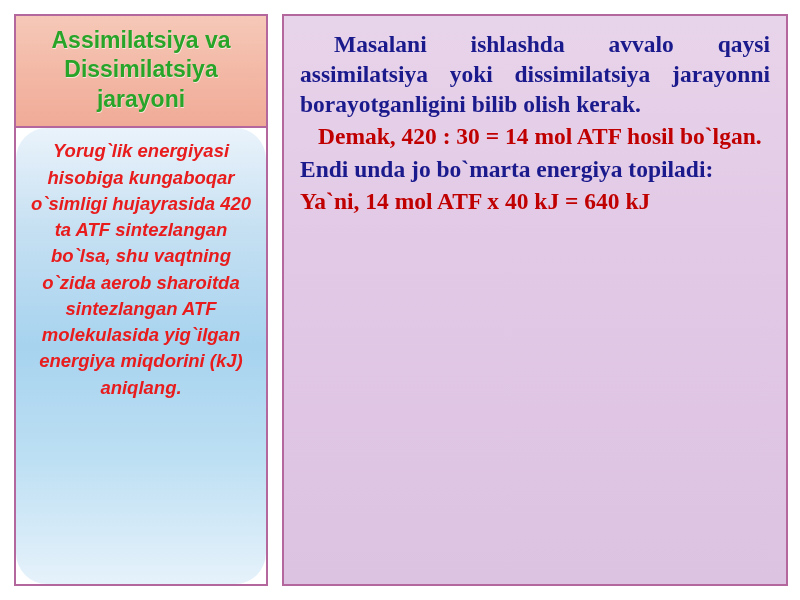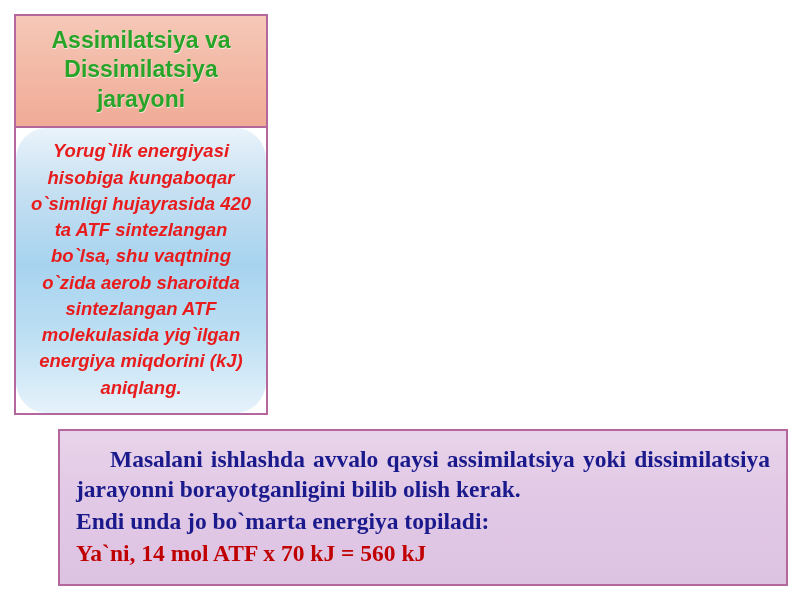--- a/index.html
+++ b/index.html
@@ -15,21 +15,20 @@
   }
   .slide {
     position: relative;
     width: 800px;
     height: 600px;
     box-sizing: border-box;
     padding: 14px 12px 14px 14px;
     display: flex;
     gap: 14px;
     background: #ffffff;
-    flex-direction: column;
   }
 
   
   .left-col {
     width: 254px;
     flex: 0 0 254px;
     display: flex;
     flex-direction: column;
     border: 2px solid #b3679c;
     box-sizing: border-box;
@@ -71,21 +70,20 @@
   }
 
   
   .right-col {
     flex: 1 1 auto;
     border: 2px solid #b3679c;
     box-sizing: border-box;
     background: linear-gradient(to bottom, #e8d4ea 0%, #e2c9e6 40%, #ddc3e2 100%);
     padding: 14px 16px 24px 16px;
     overflow: hidden;
-    margin-left: 44px;
   }
   .right-col p {
     margin: 0 0 2px 0;
     font-family: "Liberation Serif", serif;
     font-weight: bold;
     font-size: 23.5px;
     line-height: 1.27;
     color: #1a1a8c;
     text-align: justify;
     text-justify: inter-word;
@@ -112,17 +110,18 @@
     <div class="title-box">
       <span class="title-text">Assimilatsiya va Dissimilatsiya jarayoni</span>
     </div>
     <div class="task-box">
       <span class="task-text">Yorug`lik energiyasi hisobiga kungaboqar o`simligi hujayrasida 420 ta ATF sintezlangan bo`lsa, shu vaqtning o`zida aerob sharoitda sintezlangan ATF molekulasida yig`ilgan energiya miqdorini (kJ) aniqlang.</span>
     </div>
   </div>
 
   <div class="right-col">
     <p class="indent">Masalani ishlashda avvalo qaysi assimilatsiya yoki dissimilatsiya jarayonni borayotganligini bilib olish kerak.</p>
+    <p class="indent-small red spaced">Demak, 420 : 30 = 14 mol ATF hosil bo`lgan.</p>
     <p>Endi unda jo bo`marta energiya topiladi:</p>
-    <p class="red">Ya`ni, 14 mol ATF x 70 kJ = 560 kJ</p>
+    <p class="red">Ya`ni, 14 mol ATF x 40 kJ = 640 kJ</p>
   </div>
 
 </div>
 
 </body></html>

